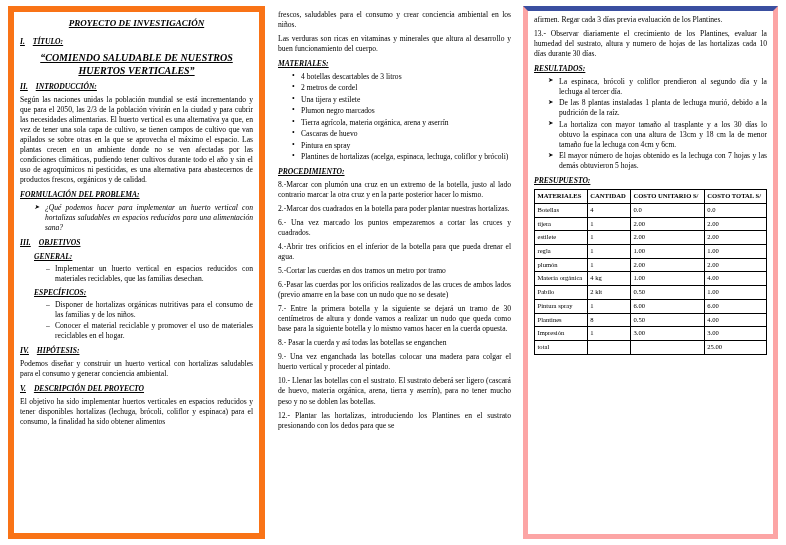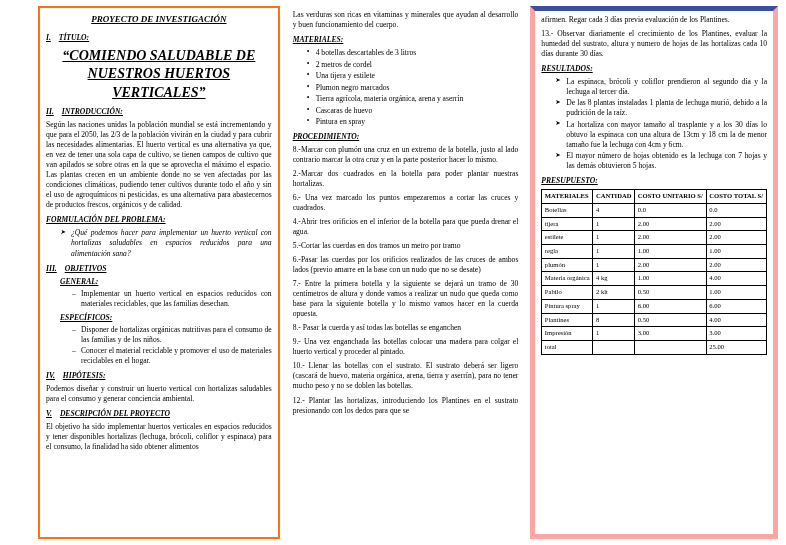--- a/index.html
+++ b/index.html
@@ -20,21 +20,21 @@
   }
   .col {
     position: relative;
     flex: 1 1 0;
     min-width: 0;
     padding: 4px 6px;
     font-size: 7.6px;
     line-height: 1.32;
     text-align: justify;
   }
-  .col1 { border: 2px solid #f97316; margin-left: 30px; }
+  .col1 { border: 6px solid #f97316; }
   .col2 { border-left: 1px solid #ffffff; }
   .col3 { border: 5px solid #fca5a5; border-top-color:#3a4fa0; }
   .title {
     text-align: center;
     font-weight: bold;
     font-style: italic;
     text-decoration: underline;
     font-size: 9px;
     margin: 2px 0 7px 0;
   }
@@ -46,21 +46,21 @@
     font-style: italic;
     text-decoration: underline;
   }
   .head-it {
     font-weight: bold;
     font-style: italic;
     text-decoration: underline;
   }
   .head-row { margin: 5px 0 3px 0; }
   .indent1 { margin-left: 14px; }
-  .center-it { text-align:center; font-style:italic; font-weight:bold; text-decoration:underline; font-size:14px; }
+  .center-it { text-align:center; font-style:italic; font-weight:bold; text-decoration:underline; font-size:10px; }
   .q { font-style: italic; }
   ul { margin: 2px 0 4px 0; padding-left: 16px; }
   li { margin-bottom: 1.5px; text-align: justify; }
   ul.dash { list-style: none; padding-left: 12px; }
   ul.dash > li { position: relative; padding-left: 9px; }
   ul.dash > li:before { content: "\2013"; position: absolute; left: 0; top: 0; }
   ul.arrow { list-style: none; padding-left: 14px; }
   ul.arrow > li { position: relative; padding-left: 11px; }
   ul.arrow > li:before { content: "\27A4"; position: absolute; left: 0; top: -0.5px; font-size: 6.5px; }
   ul.bullet { list-style: none; padding-left: 14px; }
@@ -133,33 +133,35 @@
     <p>Podemos diseñar y construir un huerto vertical con hortalizas saludables para el consumo y generar conciencia ambiental.</p>
 
     <div class="head-row">
       <span class="rn">V.</span>
       <span class="head-it" style="margin-left:6px">DESCRIPCIÓN DEL PROYECTO</span>
     </div>
     <p>El objetivo ha sido implementar huertos verticales en espacios reducidos y tener disponibles hortalizas (lechuga, brócoli, coliflor y espinaca) para el consumo, la finalidad ha sido obtener alimentos</p>
   </div>
 
   <div class="col col2">
-    <p>Las verduras son ricas en vitaminas y minerales que ayudan al desarrollo y buen funcionamiento del cuerpo.</p>
+    <p>frescos, saludables para el consumo y crear conciencia ambiental en los niños.</p>
+    <p>Las verduras son ricas en vitaminas y minerales que altura al desarrollo y buen funcionamiento del cuerpo.</p>
 
     <div class="head-row">
       <span class="head-it">MATERIALES:</span>
     </div>
     <ul class="bullet">
       <li>4 botellas descartables de 3 litros</li>
       <li>2 metros de cordel</li>
       <li>Una tijera y estilete</li>
       <li>Plumon negro marcados</li>
       <li>Tierra agrícola, materia orgánica, arena y aserrín</li>
       <li>Cascaras de huevo</li>
       <li>Pintura en spray</li>
+      <li>Plantines de hortalizas (acelga, espinaca, lechuga, coliflor y brócoli)</li>
     </ul>
 
     <div class="head-row">
       <span class="head-it">PROCEDIMIENTO:</span>
     </div>
     <div class="steps">
       <p>8.-Marcar con plumón una cruz en un extremo de la botella, justo al lado contrario marcar la otra cruz y en la parte posterior hacer lo mismo.</p>
       <p>2.-Marcar dos cuadrados en la botella para poder plantar nuestras hortalizas.</p>
       <p>6.- Una vez marcado los puntos empezaremos a cortar las cruces y cuadrados.</p>
       <p>4.-Abrir tres orificios en el inferior de la botella para que pueda drenar el agua.</p>

